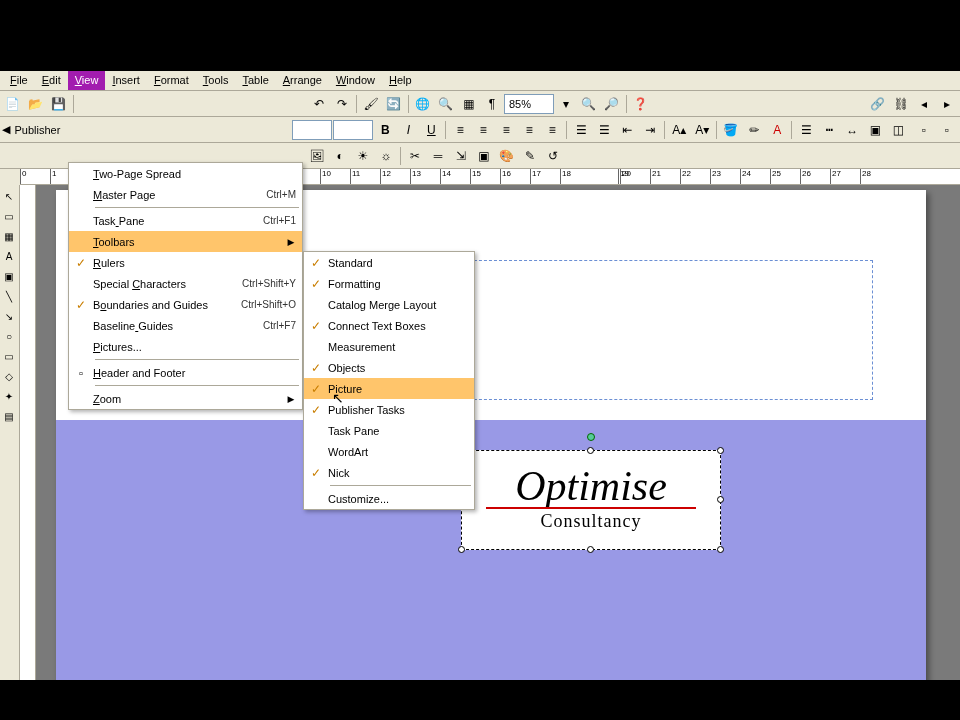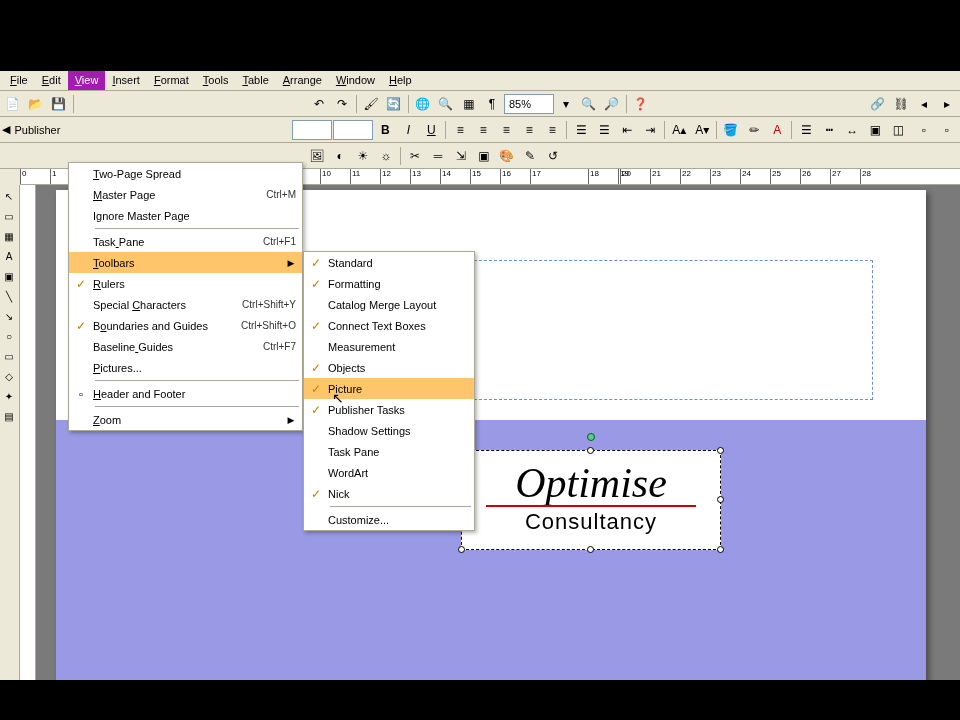--- a/index.html
+++ b/index.html
@@ -25,21 +25,21 @@
 .tools-v { width: 20px; background: #ece9d8; border-right: 1px solid #aca899; display: flex; flex-direction: column; gap: 2px; padding-top: 2px; }
 .tools-v .tb-btn { width: 18px; height: 18px; font-size: 10px; }
 .ruler-v { width: 16px; background: #fff; border-right: 1px solid #aca899; }
 .canvas-area { flex: 1; position: relative; background: #7a7a7a; overflow: hidden; }
 .page { position: absolute; left: 20px; top: 5px; width: 870px; height: 600px; background: #fff; box-shadow: 3px 3px 6px rgba(0,0,0,0.4); }
 .page .purple { position: absolute; left: 0; right: 0; top: 230px; bottom: 0; background: #9999e6; }
 .page .frame { position: absolute; left: 77px; top: 70px; width: 740px; height: 140px; border: 1px dashed #6b8fd4; }
 .logo-sel { position: absolute; left: 405px; top: 260px; width: 260px; height: 100px; background: #fff; border: 1px dashed #000; display: flex; flex-direction: column; align-items: center; justify-content: center; }
 .logo-sel .optimise { font-family: 'Brush Script MT', cursive; font-size: 42px; font-style: italic; line-height: 0.9; }
 .logo-sel .redline { width: 210px; height: 2px; background: #c00; margin: 2px 0; }
-.logo-sel .consult { font-family: Liberation Sans, sans-serif; font-size: 22px; letter-spacing: 1px; }
+.logo-sel .consult { font-family: Liberation Serif, serif; font-size: 18px; letter-spacing: 1px; }
 .handle { position: absolute; width: 7px; height: 7px; background: #fff; border: 1px solid #000; border-radius: 50%; }
 .rot { position: absolute; width: 8px; height: 8px; background: #5c9; border: 1px solid #060; border-radius: 50%; }
 
 .dropdown { position: absolute; background: #fff; border: 1px solid #aca899; box-shadow: 2px 2px 4px rgba(0,0,0,0.3); font-size: 11px; z-index: 100; }
 .dd-view { left: 68px; top: 91px; width: 235px; }
 .dd-row { display: flex; align-items: center; height: 21px; padding-right: 6px; cursor: default; }
 .dd-row.hover { background: #ffc56b; }
 .dd-icon { width: 24px; display: flex; justify-content: center; font-size: 11px; color: #000; }
 .dd-check { width: 24px; display: flex; justify-content: center; color: #c97e00; font-size: 12px; }
 .dd-label { flex: 1; }
@@ -178,21 +178,21 @@
         <div class="tick" style="left: 240px;">8</div>
         <div class="tick" style="left: 270px;">9</div>
         <div class="tick" style="left: 300px;">10</div>
         <div class="tick" style="left: 330px;">11</div>
         <div class="tick" style="left: 360px;">12</div>
         <div class="tick" style="left: 390px;">13</div>
         <div class="tick" style="left: 420px;">14</div>
         <div class="tick" style="left: 450px;">15</div>
         <div class="tick" style="left: 480px;">16</div>
         <div class="tick" style="left: 510px;">17</div>
-        <div class="tick" style="left: 568px;">18</div>
+        <div class="tick" style="left: 540px;">18</div>
         <div class="tick" style="left: 598px;">19</div>
         <div class="tick" style="left: 600px;">20</div>
         <div class="tick" style="left: 630px;">21</div>
         <div class="tick" style="left: 660px;">22</div>
         <div class="tick" style="left: 690px;">23</div>
         <div class="tick" style="left: 720px;">24</div>
         <div class="tick" style="left: 750px;">25</div>
         <div class="tick" style="left: 780px;">26</div>
         <div class="tick" style="left: 810px; text-align: right;">27</div>
         <div class="tick" style="left: 840px;">28</div>
@@ -239,24 +239,20 @@
     <div class="dropdown dd-view" id="viewmenu">
         <div class="dd-row">
           <div class="dd-icon"></div>
           <div class="dd-label"><span class="u">T</span>wo-Page Spread</div>
         </div>
         <div class="dd-row">
           <div class="dd-icon"></div>
           <div class="dd-label"><span class="u">M</span>aster Page</div>
           <div class="dd-shortcut">Ctrl+M</div>
         </div>
-        <div class="dd-row">
-          <div class="dd-icon"></div>
-          <div class="dd-label">I<span class="u">g</span>nore Master Page</div>
-        </div>
         <div class="dd-sep"></div>
         <div class="dd-row">
           <div class="dd-icon"></div>
           <div class="dd-label">Task<span class="u"> </span>Pane</div>
           <div class="dd-shortcut">Ctrl+F1</div>
         </div>
         <div class="dd-row hover">
           <div class="dd-icon"></div>
           <div class="dd-label"><span class="u">T</span>oolbars</div>
           <div class="dd-arrow">▶</div>
@@ -322,24 +318,20 @@
           <div class="dd-check">✓</div>
           <div class="dd-label">Objects</div>
         </div>
         <div class="dd-row hover">
           <div class="dd-check">✓</div>
           <div class="dd-label">Picture</div>
         </div>
         <div class="dd-row">
           <div class="dd-check">✓</div>
           <div class="dd-label">Publisher Tasks</div>
-        </div>
-        <div class="dd-row">
-          <div class="dd-check"></div>
-          <div class="dd-label">Shadow Settings</div>
         </div>
         <div class="dd-row">
           <div class="dd-check"></div>
           <div class="dd-label">Task Pane</div>
         </div>
         <div class="dd-row">
           <div class="dd-check"></div>
           <div class="dd-label">WordArt</div>
         </div>
         <div class="dd-row">

